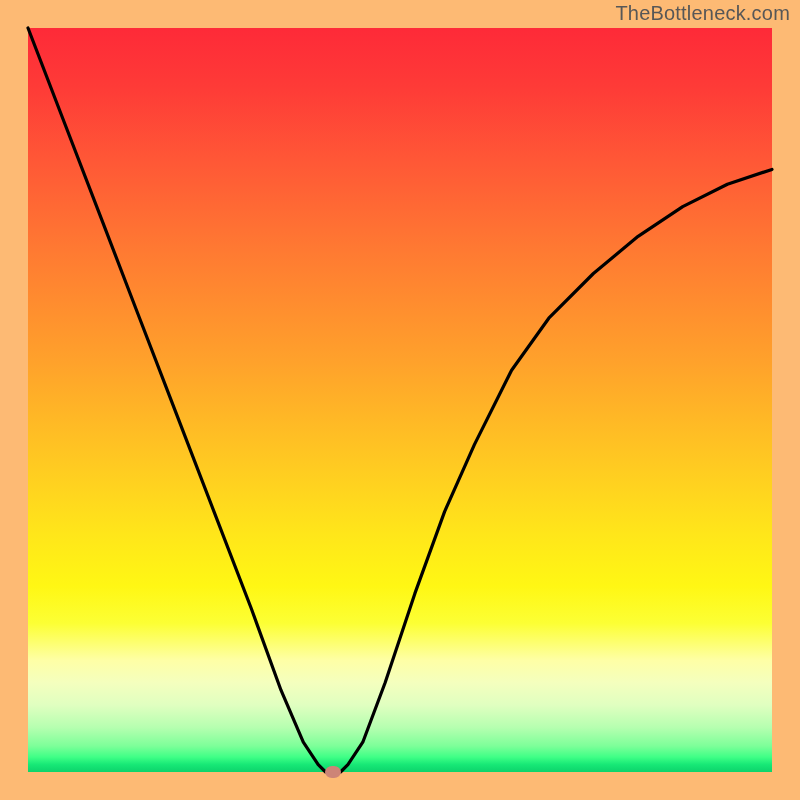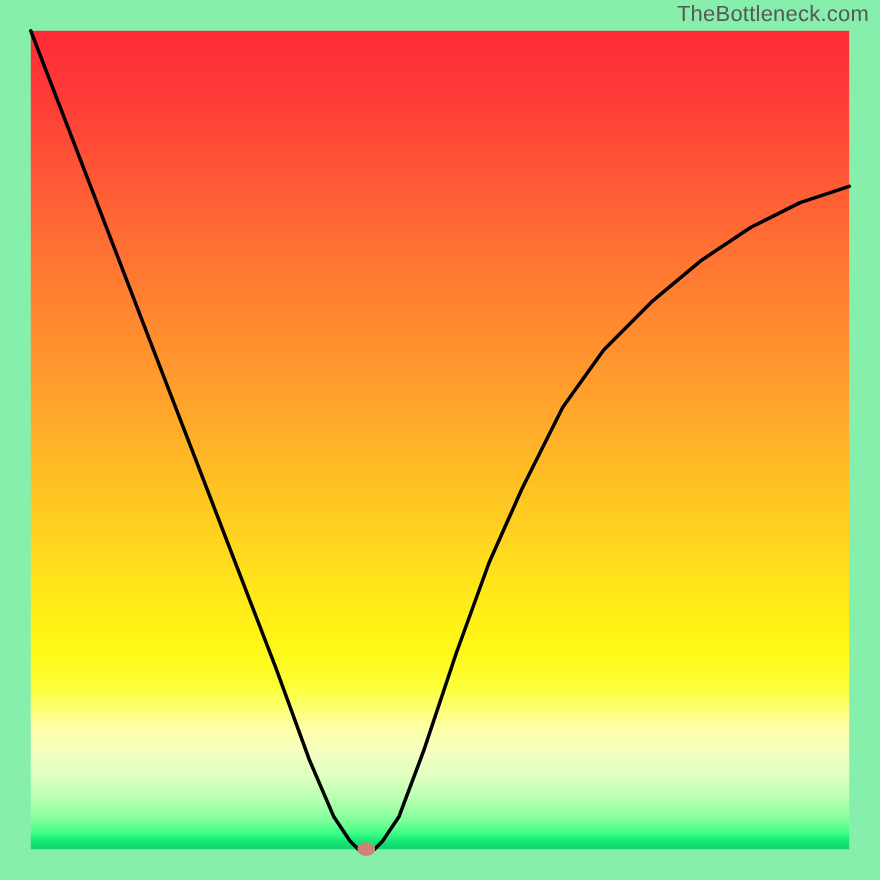--- a/index.html
+++ b/index.html
@@ -8,21 +8,21 @@
     width: 800px;
     height: 800px;
     background: #000;
     overflow: hidden;
     font-family: Arial, Helvetica, sans-serif;
   }
   .frame {
     position: relative;
     width: 800px;
     height: 800px;
-    background: #86efac;
+    background: #fdba74;
   }
   .watermark {
     position: absolute;
     top: 2px;
     right: 10px;
     color: #575757;
     font-size: 20px;
     font-weight: 500;
     letter-spacing: 0.2px;
     user-select: none;

